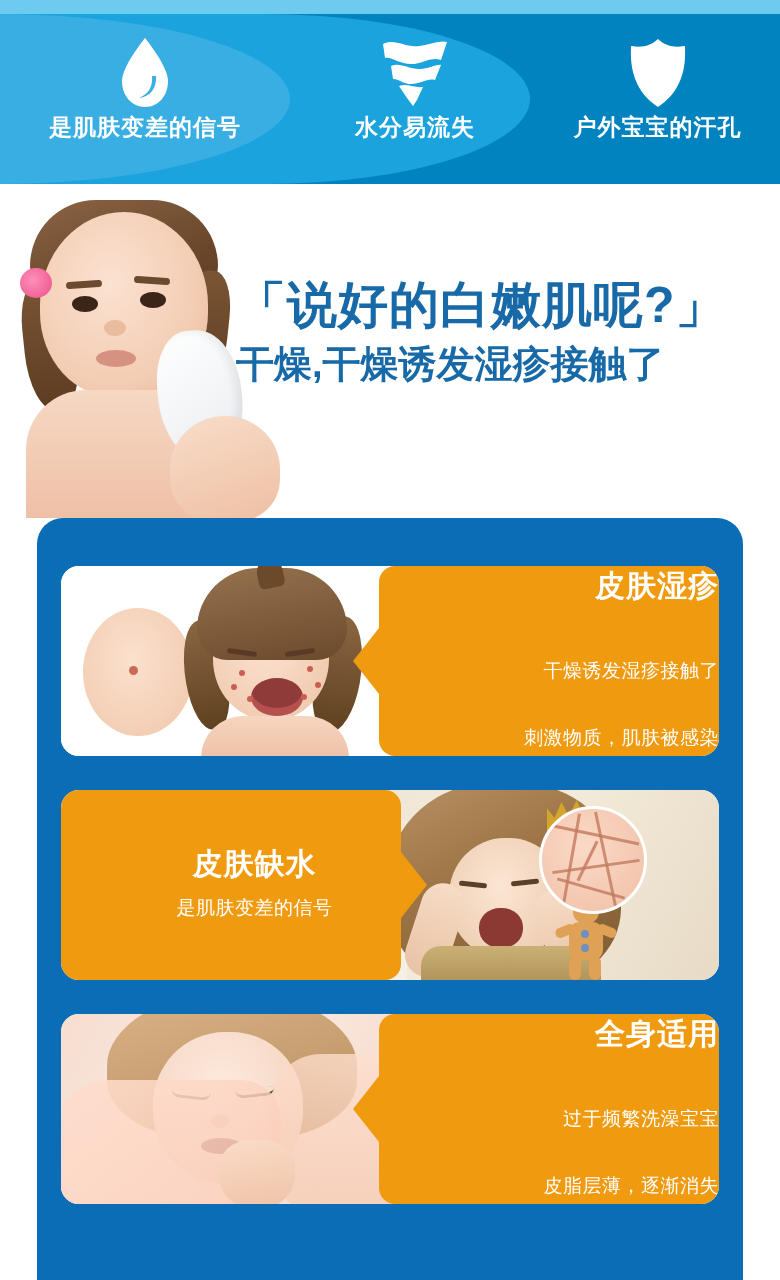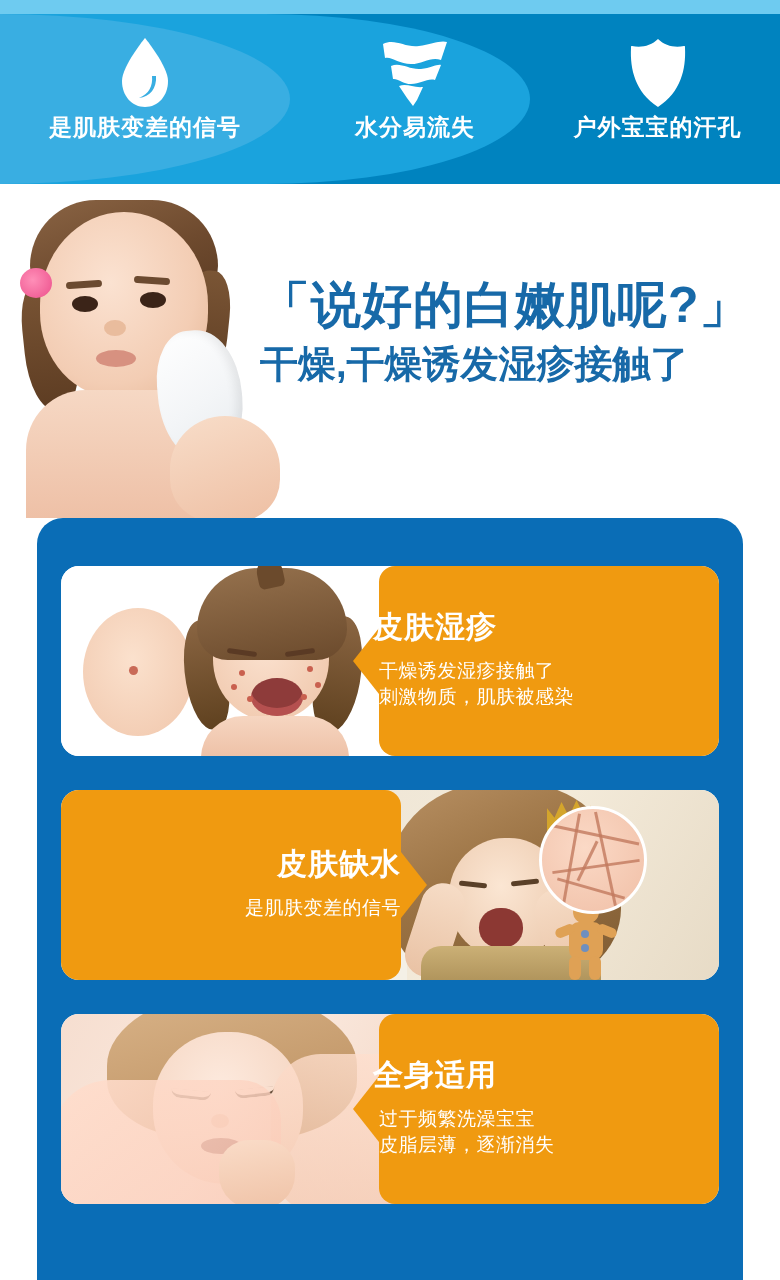--- a/index.html
+++ b/index.html
@@ -21,21 +21,21 @@
   .seg-inner{position:absolute;top:14px;height:170px;display:flex;flex-direction:column;align-items:center;justify-content:flex-start;}
   .icon-wrap{margin-top:20px;height:78px;display:flex;align-items:center;justify-content:center;}
   .seg-label{color:#ffffff;font-size:23px;font-weight:bold;letter-spacing:1px;line-height:1;margin-top:4px;}
   .s1{left:20px;width:250px;}
   .s2{left:300px;width:230px;}
   .s3{left:545px;width:225px;}
 
   
   .hero{position:absolute;left:0;top:184px;width:780px;height:334px;background:#ffffff;overflow:hidden;}
   .hero-photo{position:absolute;left:0;top:0;width:300px;height:334px;overflow:hidden;}
-  .hero-title-block{position:absolute;left:260px;top:96px;width:520px;}
+  .hero-title-block{position:absolute;left:236px;top:96px;width:520px;}
   .hero-title{
     color:#1769a8;font-size:50px;font-weight:bold;line-height:1.02;white-space:nowrap;
     letter-spacing:1px;
   }
   .hero-sub{
     color:#1769a8;font-size:38px;font-weight:bold;line-height:1.15;white-space:nowrap;
     margin-top:12px;letter-spacing:0px;
   }
 
   
@@ -54,22 +54,22 @@
 
   .panel{position:absolute;top:0;height:190px;width:340px;background:#f09a10;}
   .panel-right{right:0;border-top-left-radius:16px;border-bottom-left-radius:16px;}
   .panel-left{left:0;border-top-right-radius:16px;border-bottom-right-radius:16px;}
   
   .notch{position:absolute;top:62px;width:0;height:0;}
   .notch-left{left:-26px;border-top:33px solid transparent;border-bottom:33px solid transparent;border-right:26px solid #f09a10;}
   .notch-right{right:-26px;border-top:33px solid transparent;border-bottom:33px solid transparent;border-left:26px solid #f09a10;}
 
   .panel-inner{position:absolute;left:0;top:0;width:340px;height:190px;display:flex;flex-direction:column;justify-content:center;}
-  .panel-inner.ctr{align-items:flex-start;}
-  .panel-inner.lft{align-items:flex-end;padding-left:47px;box-sizing:border-box;}
+  .panel-inner.ctr{align-items:flex-end;gap:41px;}
+  .panel-inner.lft{align-items:center;padding-left:47px;box-sizing:border-box;}
   .panel-title{color:#ffffff;font-size:30px;font-weight:bold;line-height:1;margin-bottom:16px;letter-spacing:1px;}
   .panel-body{color:#ffffff;font-size:19px;line-height:1.38;letter-spacing:0.5px;}
   .panel-inner.ctr .panel-title{margin-left:-6px;}
 
   
   .ph{position:absolute;left:0;top:0;width:100%;height:100%;}
 
   
   .hb-bg{background:#ffffff;}
   .hb-head{position:absolute;left:40px;top:28px;width:168px;height:186px;border-radius:50% 50% 46% 46%;

